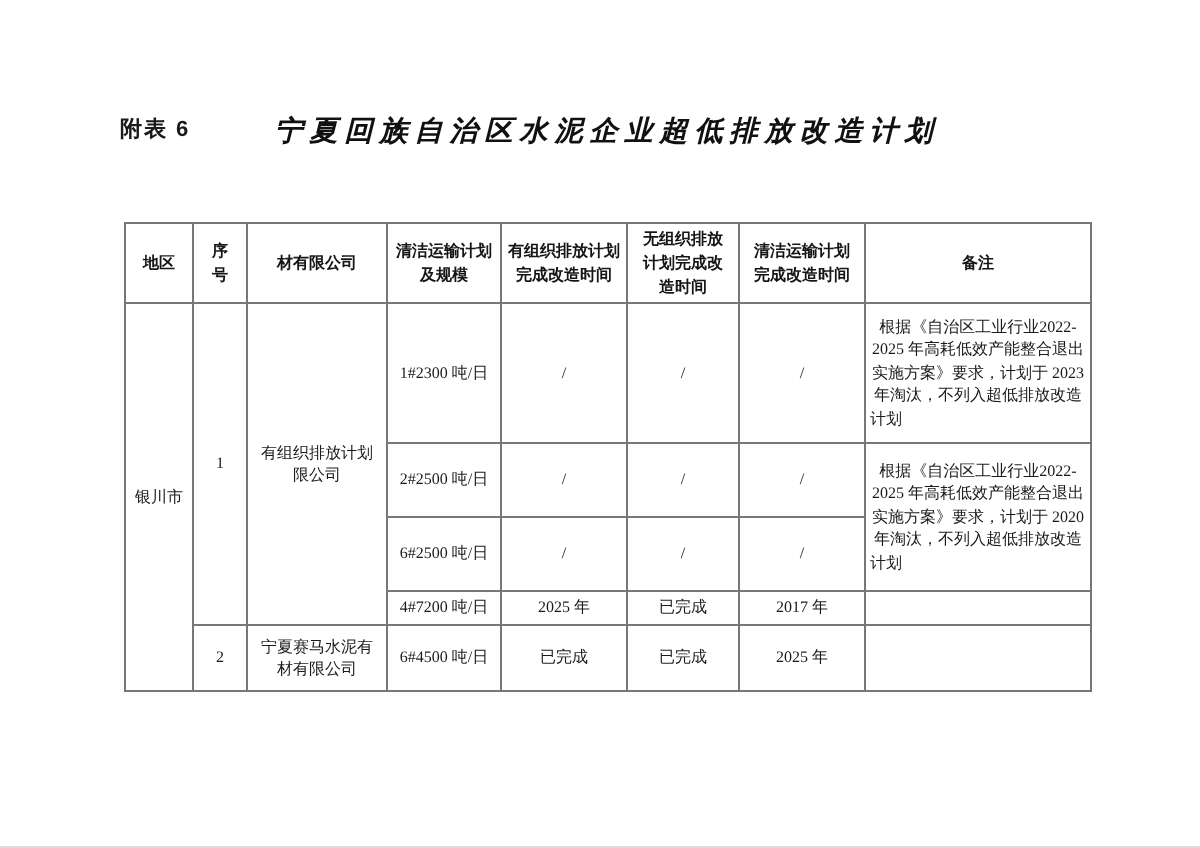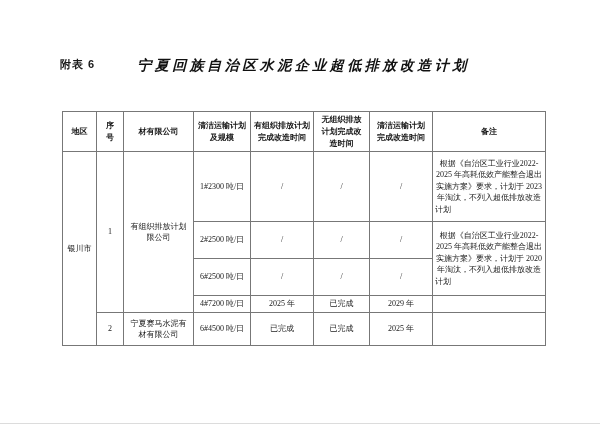--- a/index.html
+++ b/index.html
@@ -139,21 +139,21 @@
         <td class="pline">6#2500 吨/日</td>
         <td>/</td>
         <td>/</td>
         <td>/</td>
       </tr>
 
       <tr style="height:17px">
         <td class="pline">4#7200 吨/日</td>
         <td>2025 年</td>
         <td>已完成</td>
-        <td>2029 年</td>
+        <td>2017 年</td>
         <td class="remark"></td>
       </tr>
 
       <tr style="height:33px">
         <td>2</td>
         <td class="cname">宁夏赛马水泥有
 材有限公司</td>
         <td class="pline">6#4500 吨/日</td>
         <td>已完成</td>
         <td>已完成</td>

